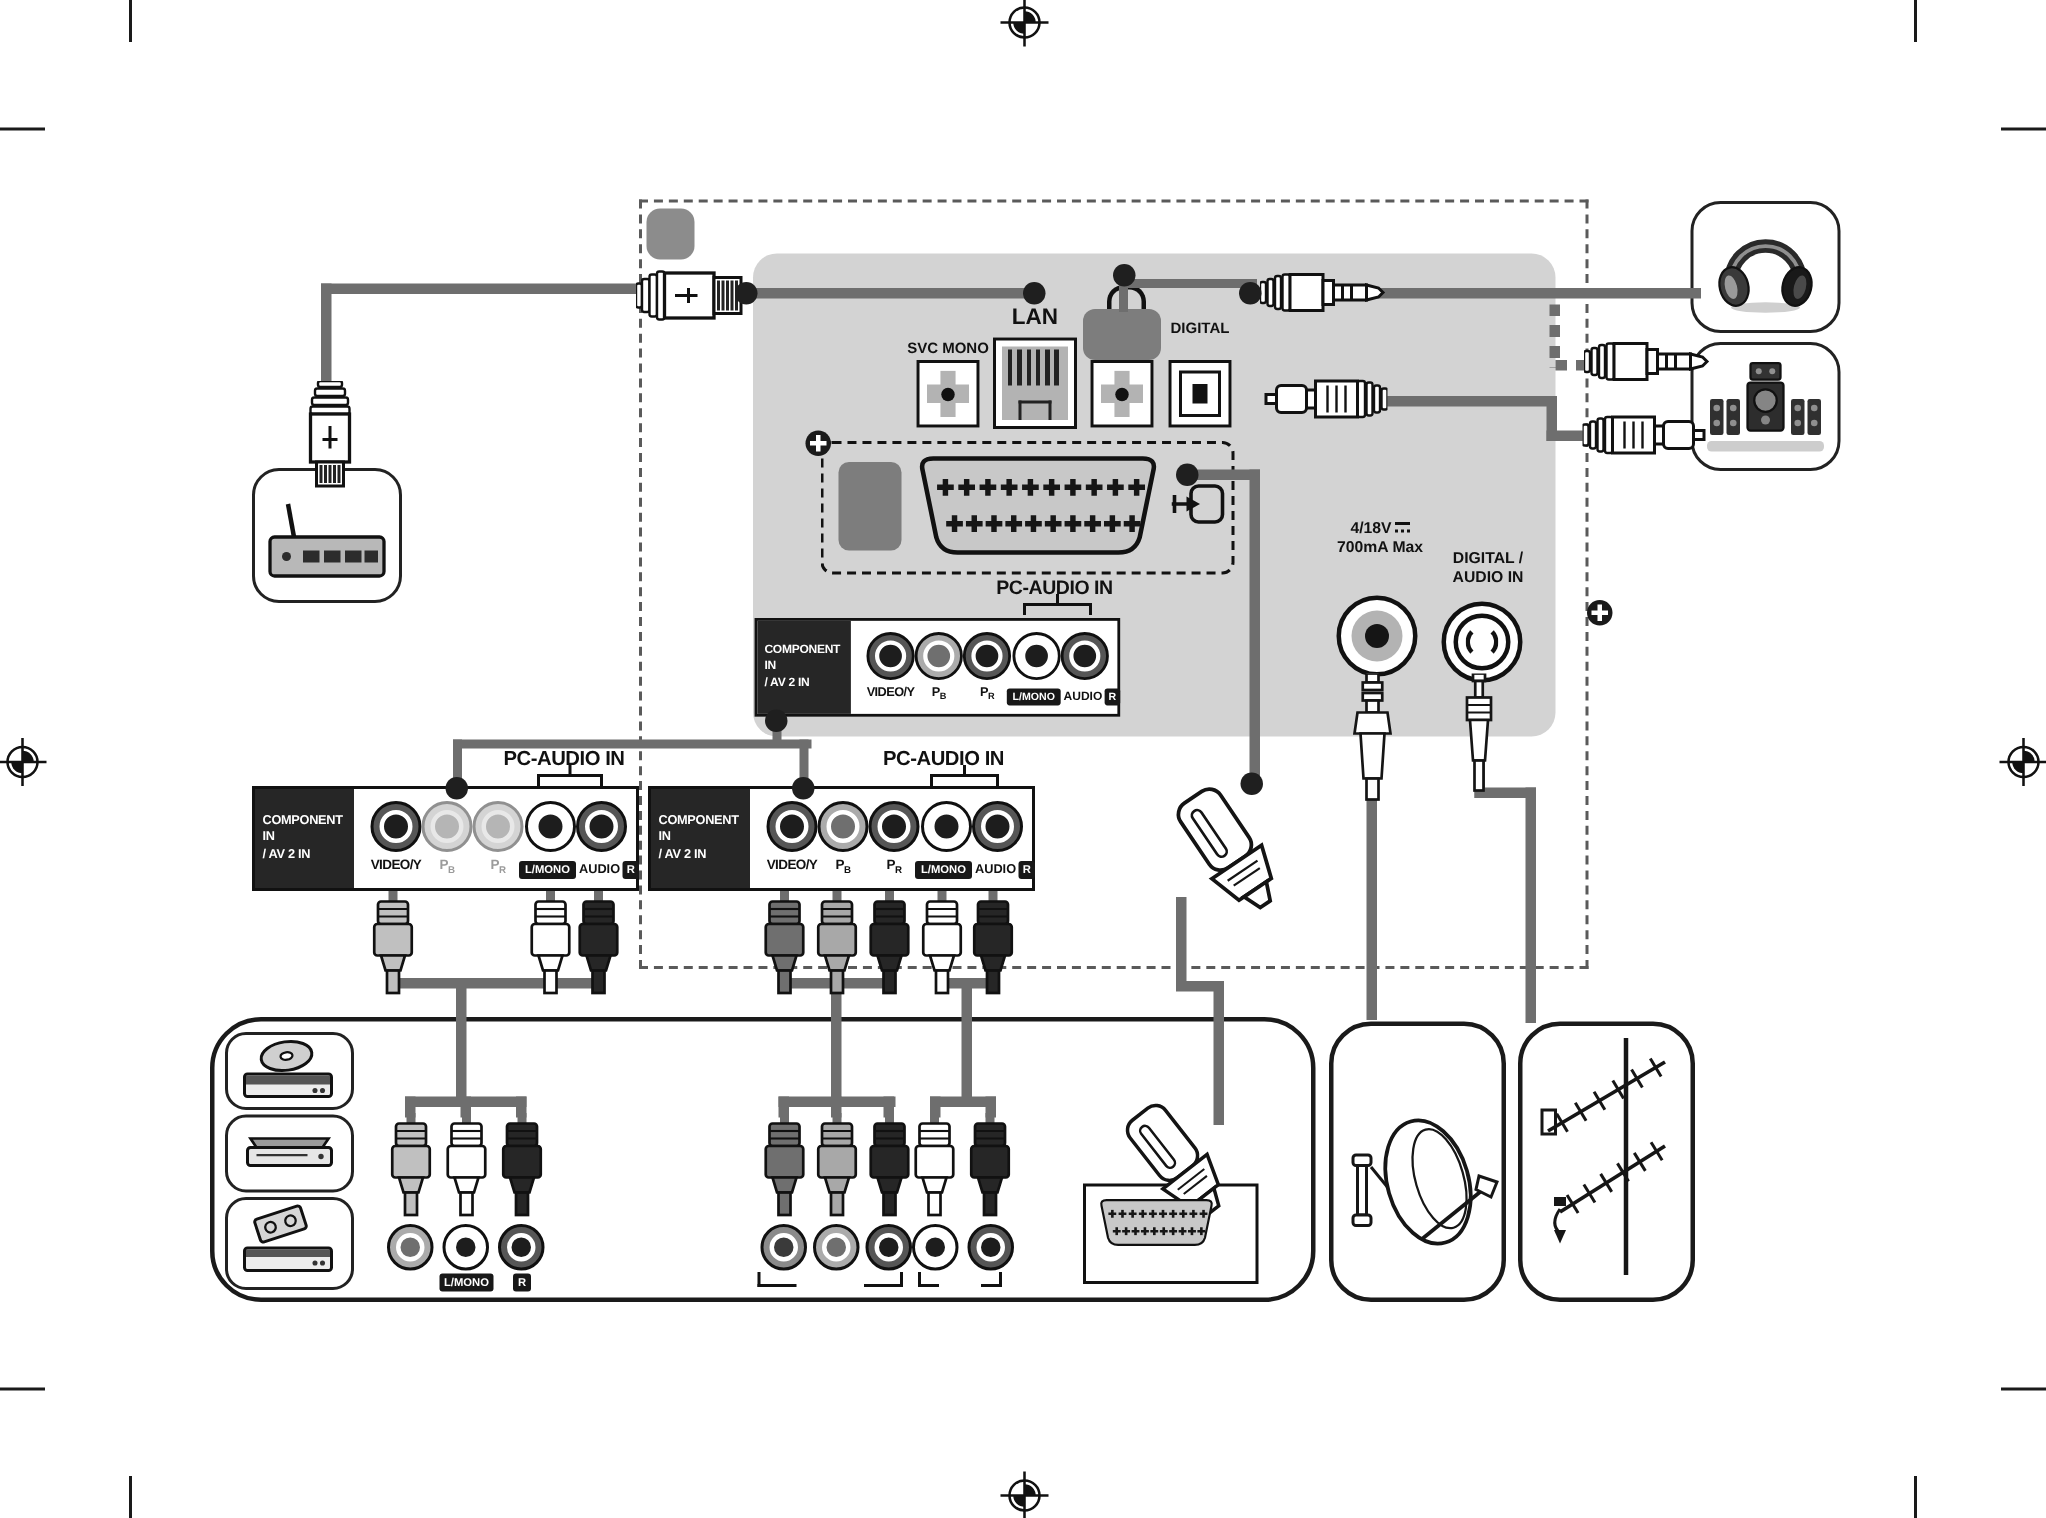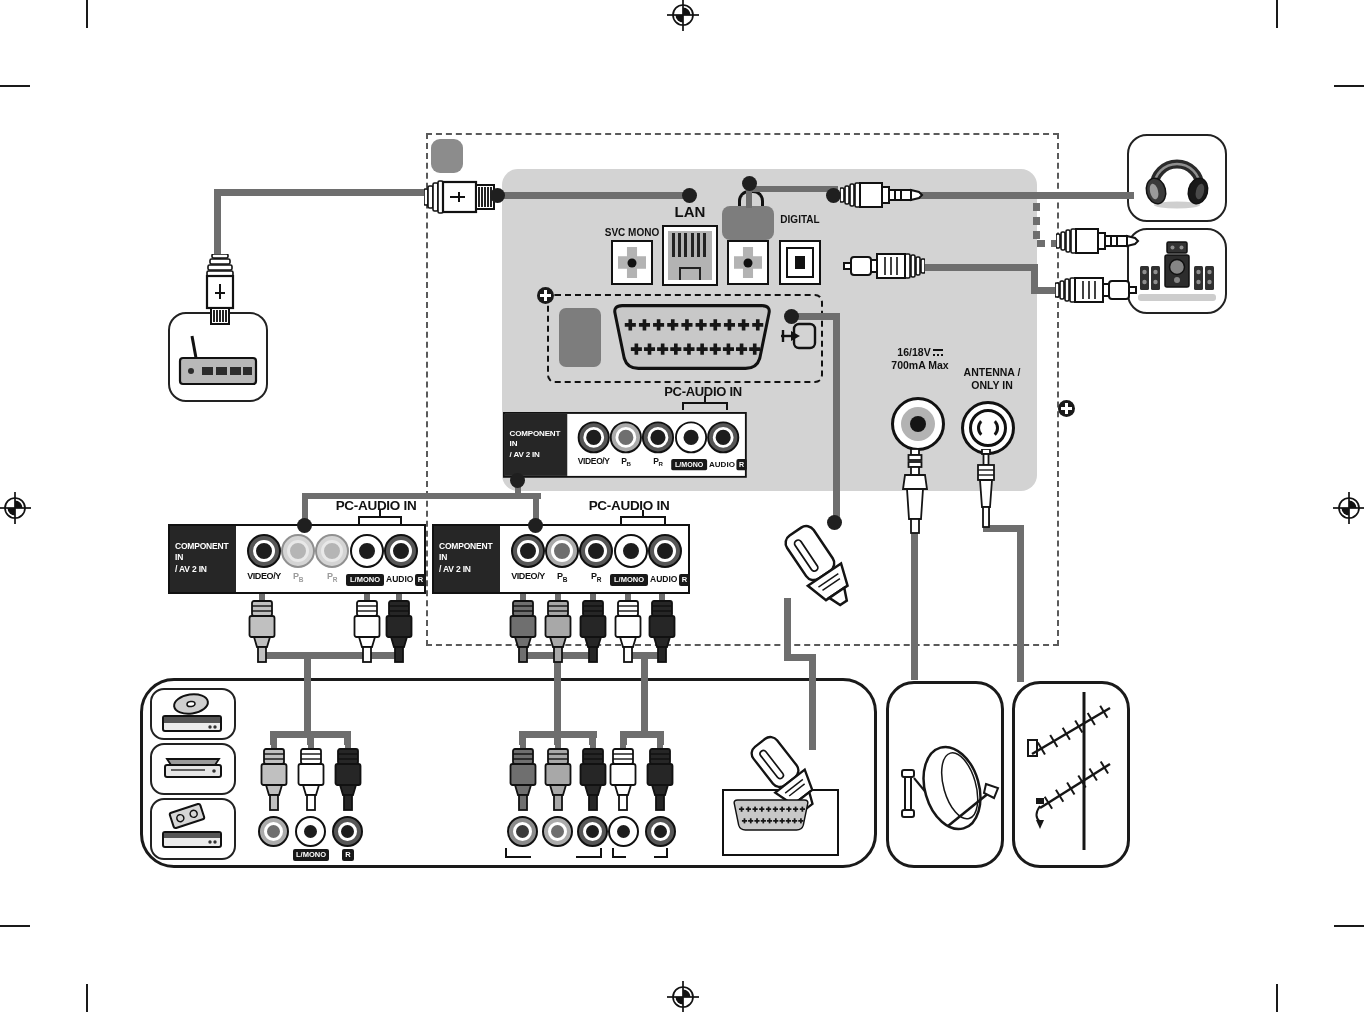--- a/index.html
+++ b/index.html
@@ -646,30 +646,30 @@
   <div class="obox" style="left:886px;top:681px;width:118px;height:187px;border-radius:28px"></div>
   <svg class="part" style="left:890px;top:726px" width="110" height="132">
       <use href="#dish"></use>
     </svg>
   <div class="obox" style="left:1012px;top:681px;width:118px;height:187px;border-radius:28px"></div>
   <svg class="part" style="left:1026px;top:688px" width="88" height="168">
       <use href="#yagi"></use>
     </svg>
 
   <div class="lbl ctr" style="left:872px;top:346px;width:96px;font-size:10.5px;line-height:1.25">
-    <div><span>16/18V</span><span class="dc"></span></div>
+    <div><span>4/18V</span><span class="dc"></span></div>
     <div>700mA Max</div>
   </div>
   <div class="cjack" style="left:891px;top:397px;width:54px;height:54px">
     <div class="ring"></div>
     <div class="core"></div>
   </div>
   <div class="lbl ctr" style="left:944px;top:366px;width:96px;font-size:10.5px;line-height:1.25">
-    <div>ANTENNA /</div>
-    <div>ONLY IN</div>
+    <div>DIGITAL /</div>
+    <div>AUDIO IN</div>
   </div>
   <div class="cjack" style="left:961px;top:401px;width:54px;height:54px">
     <div class="ring2"></div>
     <div class="paren"></div>
   </div>
   <div class="plus" style="left:1058px;top:400px"></div>
 
   <svg class="part" style="left:900px;top:449px" width="30" height="86">
       <use href="#fconn"></use>
     </svg>

